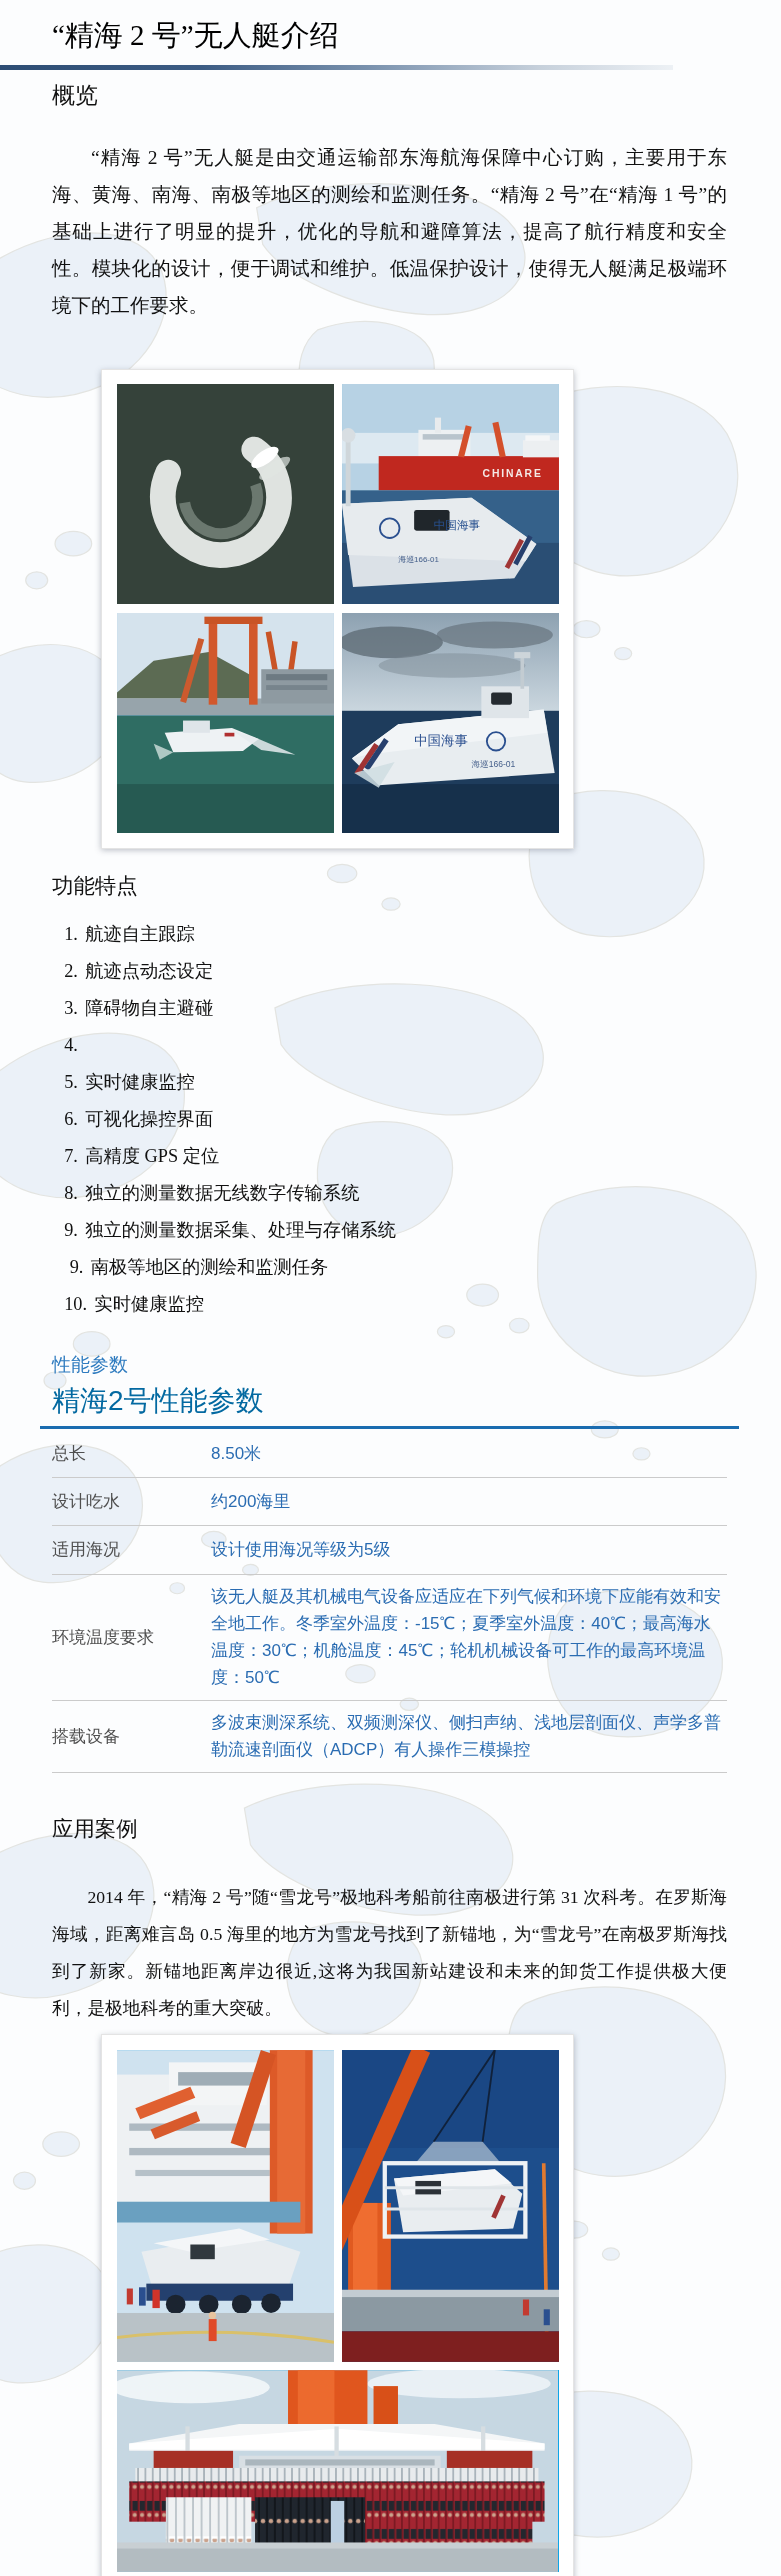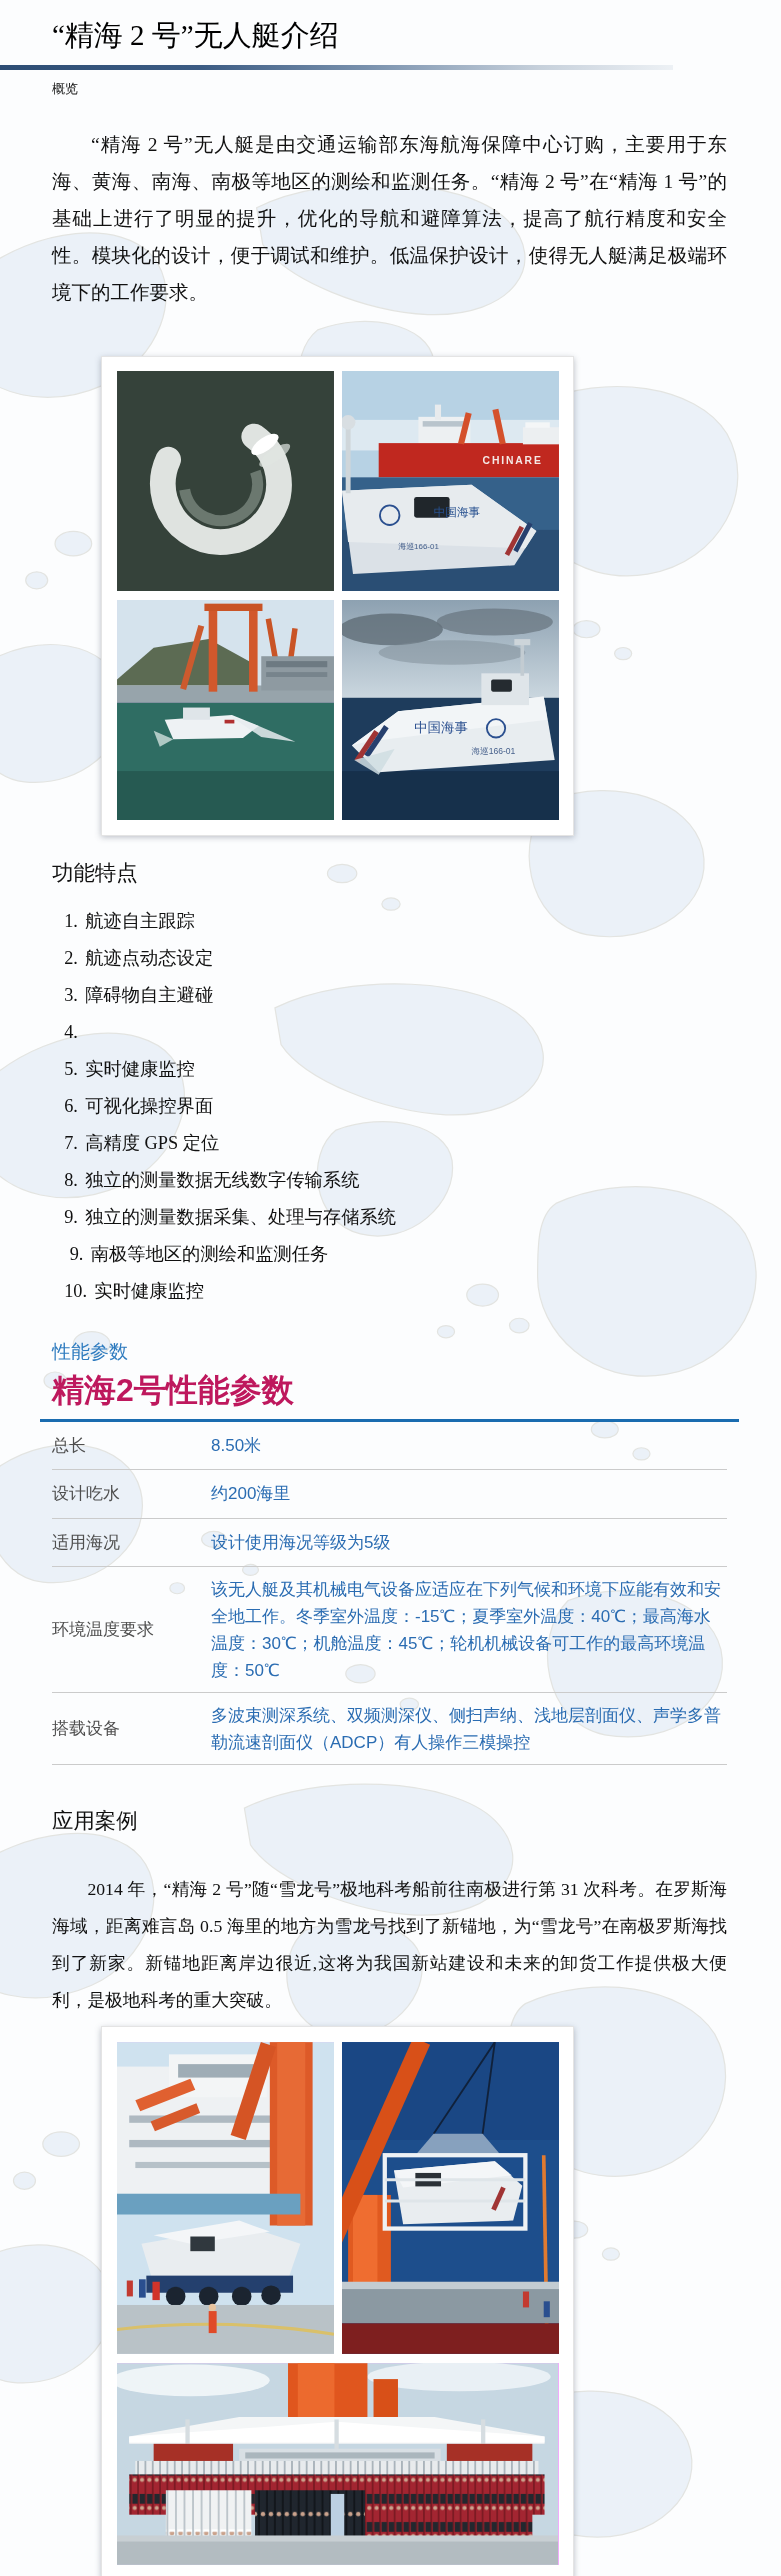--- a/index.html
+++ b/index.html
@@ -10,47 +10,47 @@
   }
   
   .wm{position:absolute;left:0;top:0;z-index:0;pointer-events:none;}
   
   .content{position:relative;z-index:1;padding:16px 55px 0 52px;}
   .page-title{font-size:29px;font-weight:normal;line-height:1.35;margin:0;color:#000;}
   .title-rule{
     position:relative;left:-52px;width:673px;height:4.9px;margin-top:9.8px;
     background:linear-gradient(to right,#2d4d74 0%,#3c5c84 30%,#7a92ae 55%,#c6d0db 80%,#edf1f5 100%);
   }
-  .h-overview{font-size:13px;font-weight:normal;margin:11px 0 0 0;line-height:1.3;}
+  .h-overview{font-size:23px;font-weight:normal;margin:11px 0 0 0;line-height:1.3;}
   .body-para{font-size:19.5px;line-height:37px;margin:28px 0 0 0;text-indent:2em;text-align:justify;}
   .body-para.small{font-size:17.7px;margin-top:35px;}
   .h-section{font-size:21.4px;font-weight:normal;margin:24.4px 0 0 0;line-height:1.3;}
   .h-cases{margin-top:43px;}
   
   .photo-card{
     position:relative;left:-52px;
     width:442px;margin:45px auto 0 auto;background:#fff;
     border:0.6px solid #e4e4e4;box-shadow:0 1.8px 6.1px rgba(60,70,90,.35);
     padding:14.7px;z-index:1;
   }
   .grid2x2{display:grid;grid-template-columns:217px 217px;grid-auto-rows:220px;gap:8.6px;}
   .gridtop{display:grid;grid-template-columns:217px 217px;grid-auto-rows:312px;gap:8.6px;}
-  .photo{position:relative;overflow:hidden;background:#f0abfc;}
+  .photo{position:relative;overflow:hidden;background:#0ea5e9;}
   .photo svg{display:block;}
   .photo-wide{margin-top:8.6px;height:202px;}
   .card2{margin-top:7.3px;}
   
   .feature-list{margin-top:14.7px;padding-left:12.2px;}
   .fl-item{display:flex;font-size:18.3px;line-height:37px;}
   .fl-num{flex:0 0 auto;padding-right:7.3px;}
   .fl-extra{padding-left:5.5px;}
   
   .specs{font-family:"Liberation Sans", sans-serif;}
   .specs-link{display:inline-block;margin-top:29px;font-size:19px;color:#2e7bbf;text-decoration:none;cursor:pointer;}
-  .specs-heading{font-size:32px;font-weight:bold;color:#be185d;margin:4.9px 0 0 0;line-height:1.35;}
+  .specs-heading{font-size:28px;font-weight:normal;color:#0369a1;margin:4.9px 0 0 0;line-height:1.35;}
   .specs-rule{height:3.1px;background:#1a6cb0;margin-top:6.1px;position:relative;left:-12.2px;width:699px;}
   table.specs-table{border-collapse:collapse;width:675px;}
   table.specs-table th{
     width:159px;text-align:left;vertical-align:middle;font-weight:normal;
     color:#4f4f4f;font-size:17px;padding:12.2px 0;
   }
   table.specs-table td{
     color:#2a6cb2;font-size:17px;line-height:27px;padding:8.6px 0;vertical-align:middle;text-align:left;
   }
   table.specs-table tr{border-bottom:0.6px solid #cbcbcb;}

